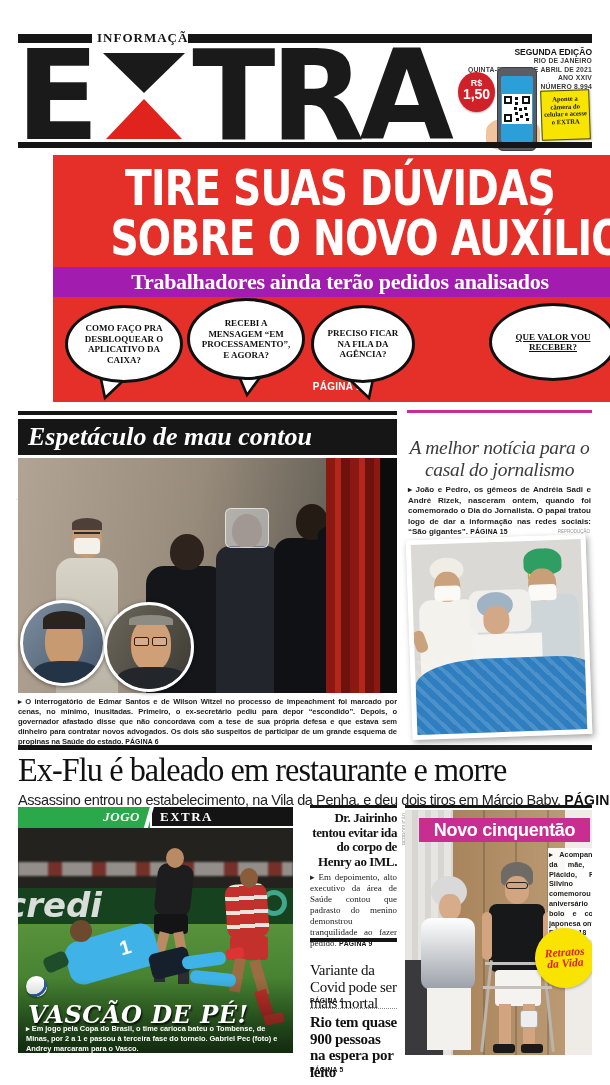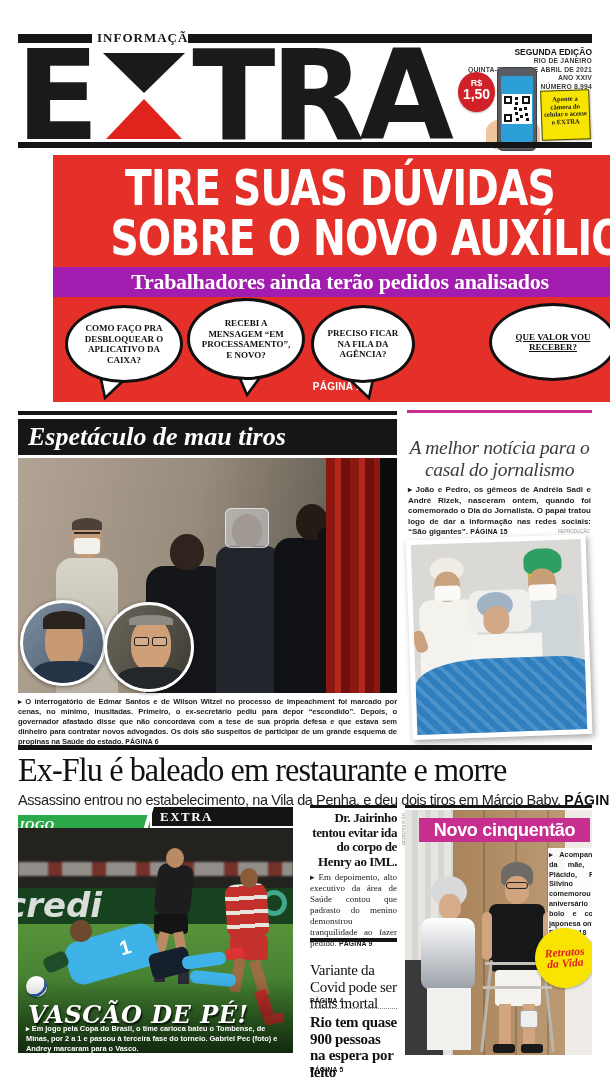--- a/index.html
+++ b/index.html
@@ -147,40 +147,40 @@
   <div class="abs lead-box" style="left:18px;top:155px;width:574px;height:247px;margin-left:35px;">
     <div class="lead-line" style="margin-top:9px;">TIRE SUAS DÚVIDAS</div>
     <div class="lead-line">SOBRE O NOVO AUXÍLIO</div>
     <div class="abs lead-sub" style="left:0;top:112px;width:574px;height:30px;">Trabalhadores ainda terão pedidos analisados</div>
 
     <div class="abs bubble" style="left:12px;top:150px;width:118px;height:78px;">COMO FAÇO PRA DESBLOQUEAR O APLICATIVO DA CAIXA?</div>
     <svg class="abs tail" style="left:44px;top:222px;" width="30" height="24">
       <path d="M4 2 L28 2 L8 21 Z" fill="#fff" stroke="#101010" stroke-width="2.6"></path>
       </svg>
 
-    <div class="abs bubble" style="left:134px;top:143px;width:118px;height:82px;">RECEBI A MENSAGEM “EM PROCESSAMENTO”, E NOVO?</div>
+    <div class="abs bubble" style="left:134px;top:143px;width:118px;height:82px;">RECEBI A MENSAGEM “EM PROCESSAMENTO”, E AGORA?</div>
     <svg class="abs tail" style="left:182px;top:219px;" width="28" height="24">
       <path d="M4 2 L26 2 L12 21 Z" fill="#fff" stroke="#101010" stroke-width="2.6"></path>
       </svg>
 
     <div class="abs bubble" style="left:258px;top:150px;width:104px;height:78px;">PRECISO FICAR NA FILA DA AGÊNCIA?</div>
     <svg class="abs tail" style="left:292px;top:222px;" width="30" height="24">
       <path d="M4 2 L28 2 L24 21 Z" fill="#fff" stroke="#101010" stroke-width="2.6"></path>
       </svg>
 
     <div class="abs bubble" style="left:436px;top:148px;width:128px;height:78px;text-decoration:underline;">QUE VALOR VOU RECEBER?</div>
     <svg class="abs tail" style="left:554px;top:172px;" width="22" height="28">
       <path d="M2 4 L2 24 L19 14 Z" fill="#fff" stroke="#101010" stroke-width="2.6"></path>
       </svg>
 
     <div class="abs pagref-lead" style="left:0;top:226px;width:574px;">PÁGINA 11</div>
   </div>
 
   <div class="abs hrule" style="left:18px;top:411px;width:379px;height:4px;"></div>
-  <div class="abs blackbar-head" style="left:18px;top:419px;width:379px;height:36px;">Espetáculo de mau tiros</div>
+  <div class="abs blackbar-head" style="left:18px;top:419px;width:379px;height:36px;">Espetáculo de mau contou</div>
 
   <div class="abs photo sc-imp" style="left:18px;top:458px;width:379px;height:235px;">
 
     <div class="abs" style="left:38px;top:100px;width:62px;height:135px;background:linear-gradient(#d8d4c8,#b8b3a5);border-radius:16px 16px 0 0;"></div>
     <div class="abs fig-head" style="left:54px;top:62px;width:30px;height:38px;background:#c59a76;"></div>
     <div class="abs" style="left:54px;top:60px;width:30px;height:12px;background:#4c4038;border-radius:50% 50% 0 0;"></div>
     <div class="abs" style="left:56px;top:80px;width:26px;height:16px;background:#f2f1ec;border-radius:4px;"></div>
     <div class="abs" style="left:56px;top:74px;width:26px;height:2px;background:#2a2a2a;"></div>
 
     <div class="abs" style="left:128px;top:108px;width:80px;height:127px;background:#15161a;border-radius:18px 18px 0 0;"></div>
@@ -249,21 +249,21 @@
   </div>
 
   <div class="abs hrule" style="left:18px;top:745px;width:574px;height:5px;"></div>
   <div class="abs exflu-head" style="left:18px;top:752px;width:574px;">Ex-Flu é baleado em restaurante e morre</div>
   <div class="abs exflu-sub" style="left:18px;top:792px;width:574px;">
     <span>Assassino entrou no estabelecimento, na Vila da Penha, e deu dois tiros em Márcio Baby.</span>
     <span class="pagref" style="font-size:14px;">PÁGINA 8</span>
   </div>
 
   <div class="abs" style="left:18px;top:807px;width:275px;height:19px;">
-    <div class="abs jogo-green" style="left:0;top:8px;width:132px;height:24px;padding-right:10px;">
+    <div class="abs jogo-green" style="left:0;top:0;width:132px;height:24px;text-align:right;padding-right:10px;">
       <span class="jogo-label">JOGO</span>
     </div>
     <div class="abs jogo-black" style="left:134px;top:0;width:141px;height:19px;padding-left:8px;">
       <span class="extra-label">EXTRA</span>
     </div>
     <div class="abs" style="left:129px;top:-2px;width:4px;height:24px;background:#fff;transform:rotate(16deg);"></div>
   </div>
 
   <div class="abs photo" style="left:18px;top:828px;width:275px;height:225px;background:#23221f;">
     <div class="abs" style="left:0;top:34px;width:275px;height:14px;background:repeating-linear-gradient(90deg,#cfc9c2 0 30px,#a03a30 30px 44px);opacity:.65;filter:blur(1px);"></div>

